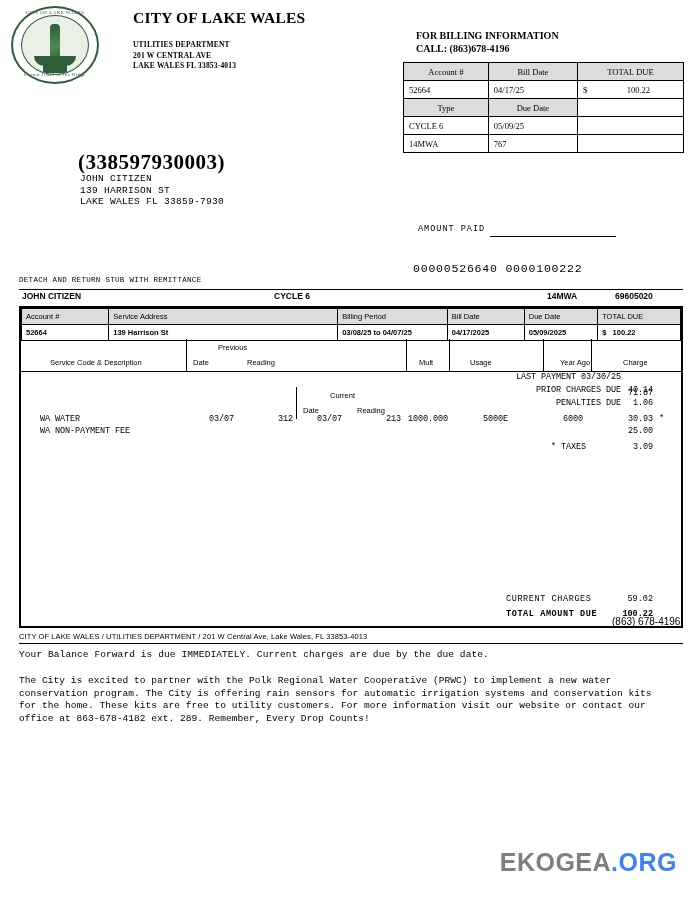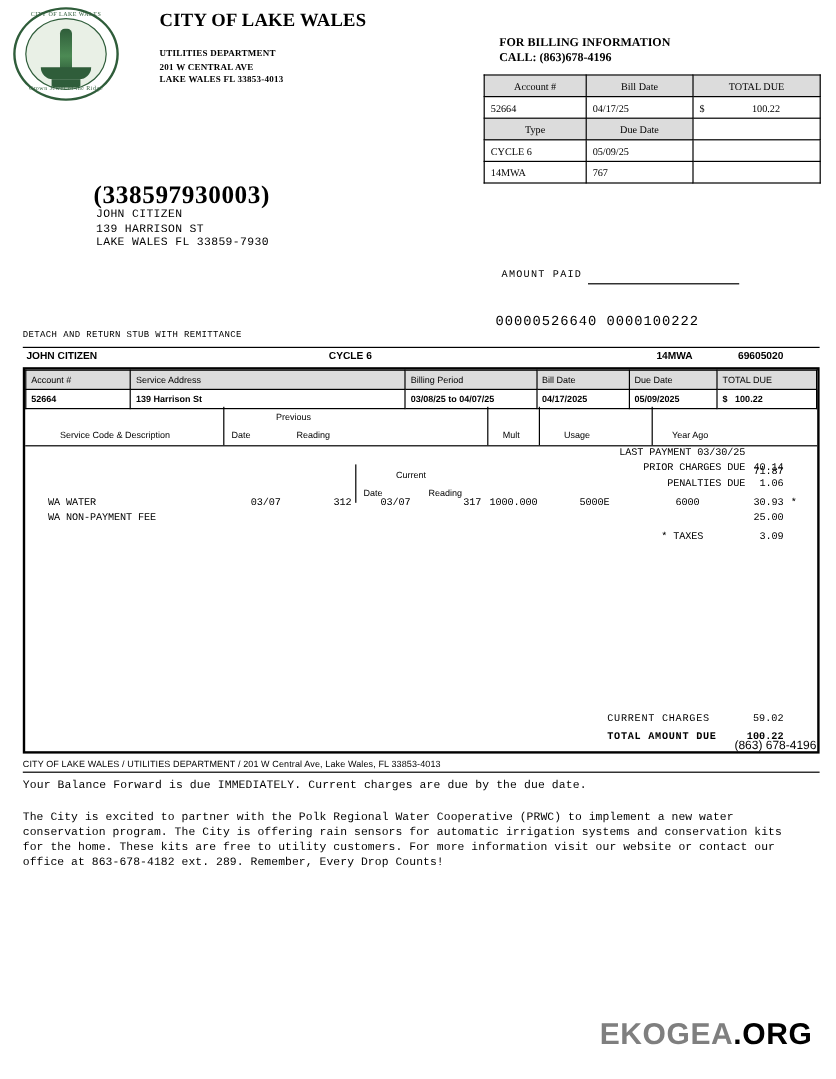--- a/index.html
+++ b/index.html
@@ -241,21 +241,21 @@
   .chg-head .cell {
     position: absolute;
     top: 0; height: 32px;
     border-left: 1px solid #000;
     box-sizing: border-box;
   }
   .chg-head .lbl { position: absolute; }
   .chg-desc { left: 0; width: 165px; border-left: none !important; }
   .chg-desc .lbl { left: 29px; top: 19px; }
   .chg-prev { left: 165px; width: 110px; }
-  .chg-prev .grp { position: absolute; left: 31px; top: 4px; font-size: 7.5px; margin-left: 12px; }
+  .chg-prev .grp { position: absolute; left: 31px; top: 4px; font-size: 7.5px; }
   .chg-prev .d { position: absolute; left: 6px; top: 19px; }
   .chg-prev .r { position: absolute; left: 60px; top: 19px; }
   .chg-cur { left: 275px; width: 110px; margin-top: 48px; }
   .chg-cur .grp { position: absolute; left: 33px; top: 4px; font-size: 7.5px; }
   .chg-cur .d { position: absolute; left: 6px; top: 19px; }
   .chg-cur .r { position: absolute; left: 60px; top: 19px; }
   .chg-mult { left: 385px; width: 43px; }
   .chg-mult .lbl { left: 12px; top: 19px; }
   .chg-usage { left: 428px; width: 66px; padding-left: 28px; }
   .chg-usage .lbl { left: 20px; top: 19px; }
@@ -334,21 +334,21 @@
 
   .watermark {
     position: absolute;
     right: 20px; bottom: 22px;
     font-size: 25px;
     font-weight: bold;
     font-family: "Liberation Sans", sans-serif;
     color: #7f7f7f;
     letter-spacing: .5px;
   }
-  .watermark .org { color: #000000; }
+  .watermark .org { color: #3b82f6; }
 </style>
 </head>
 <body>
 
 <div class="seal">
   <div class="seal-outer"></div>
   <div class="seal-inner">
     <div class="seal-fountain"></div>
     <div class="seal-basin"></div>
     <div class="seal-base"></div>
@@ -466,20 +466,23 @@
     </div>
     <div class="cell chg-mult">
       <span class="lbl">Mult</span>
     </div>
     <div class="cell chg-usage">
       <span class="lbl">Usage</span>
     </div>
     <div class="cell chg-year">
       <span class="lbl">Year Ago</span>
     </div>
+    <div class="cell chg-charge">
+      <span class="lbl">Charge</span>
+    </div>
   </div>
 
   <div class="detail">
 
     <div>
       <span class="ln dl-right" style="top:0px; right:60px;">LAST PAYMENT 03/30/25</span>
       <span class="ln dl-charge" style="top:0px;margin-top:16px;">71.87</span>
     </div>
 
     <div>
@@ -490,21 +493,21 @@
     <div>
       <span class="ln dl-right" style="top:26px; right:60px;">PENALTIES DUE</span>
       <span class="ln dl-charge" style="top:26px;">1.06</span>
     </div>
 
     <div>
       <span class="ln dl-desc" style="top:42px;">WA WATER</span>
       <span class="ln dl-pdate" style="top:42px;">03/07</span>
       <span class="ln dl-pread" style="top:42px;">312</span>
       <span class="ln dl-cdate" style="top:42px;">03/07</span>
-      <span class="ln dl-cread" style="top:42px;">317</span>
+      <span class="ln dl-cread" style="top:42px;">213</span>
       <span class="ln dl-mult" style="top:42px;">1000.000</span>
       <span class="ln dl-usage" style="top:42px;">5000E</span>
       <span class="ln dl-year" style="top:42px;">6000</span>
       <span class="ln dl-charge" style="top:42px;">30.93</span>
       <span class="ln dl-star" style="top:42px;">*</span>
     </div>
 
     <div>
       <span class="ln dl-desc" style="top:54px;">WA NON-PAYMENT FEE</span>
       <span class="ln dl-charge" style="top:54px;">25.00</span>

